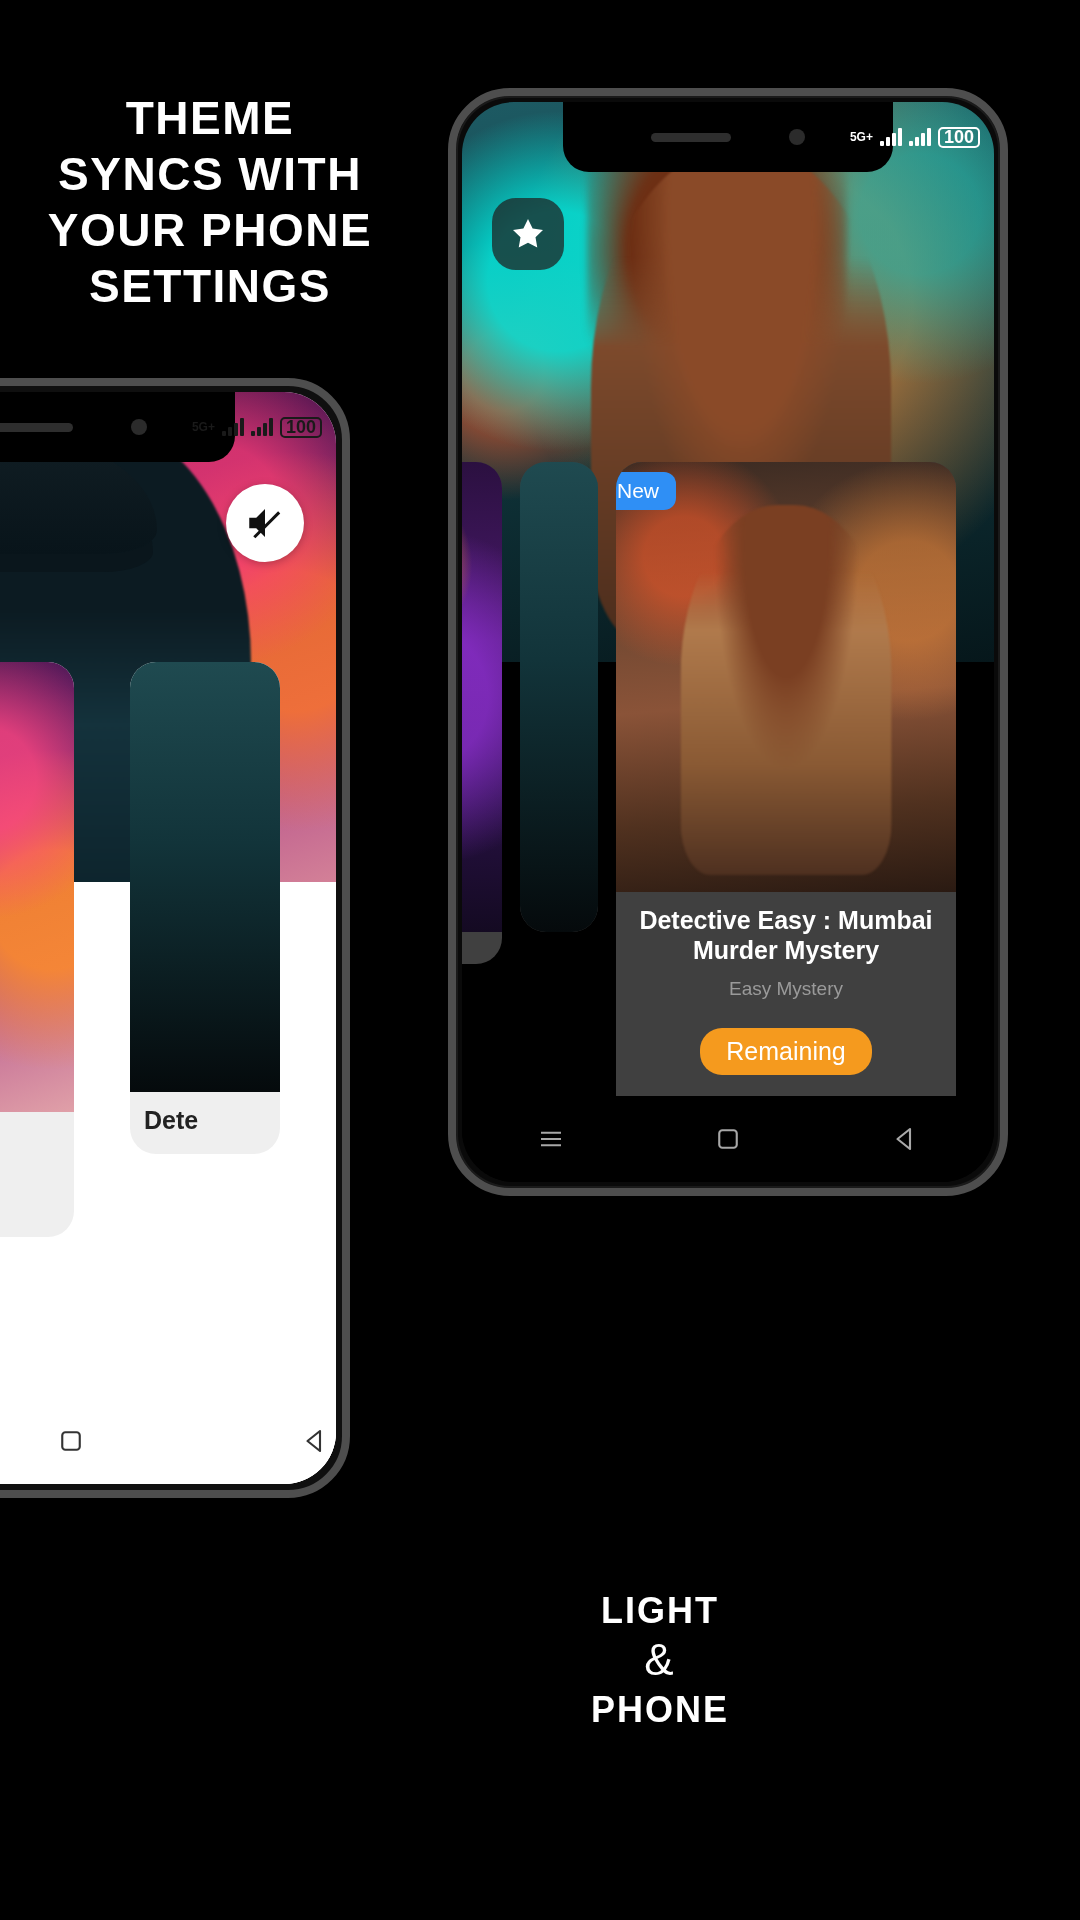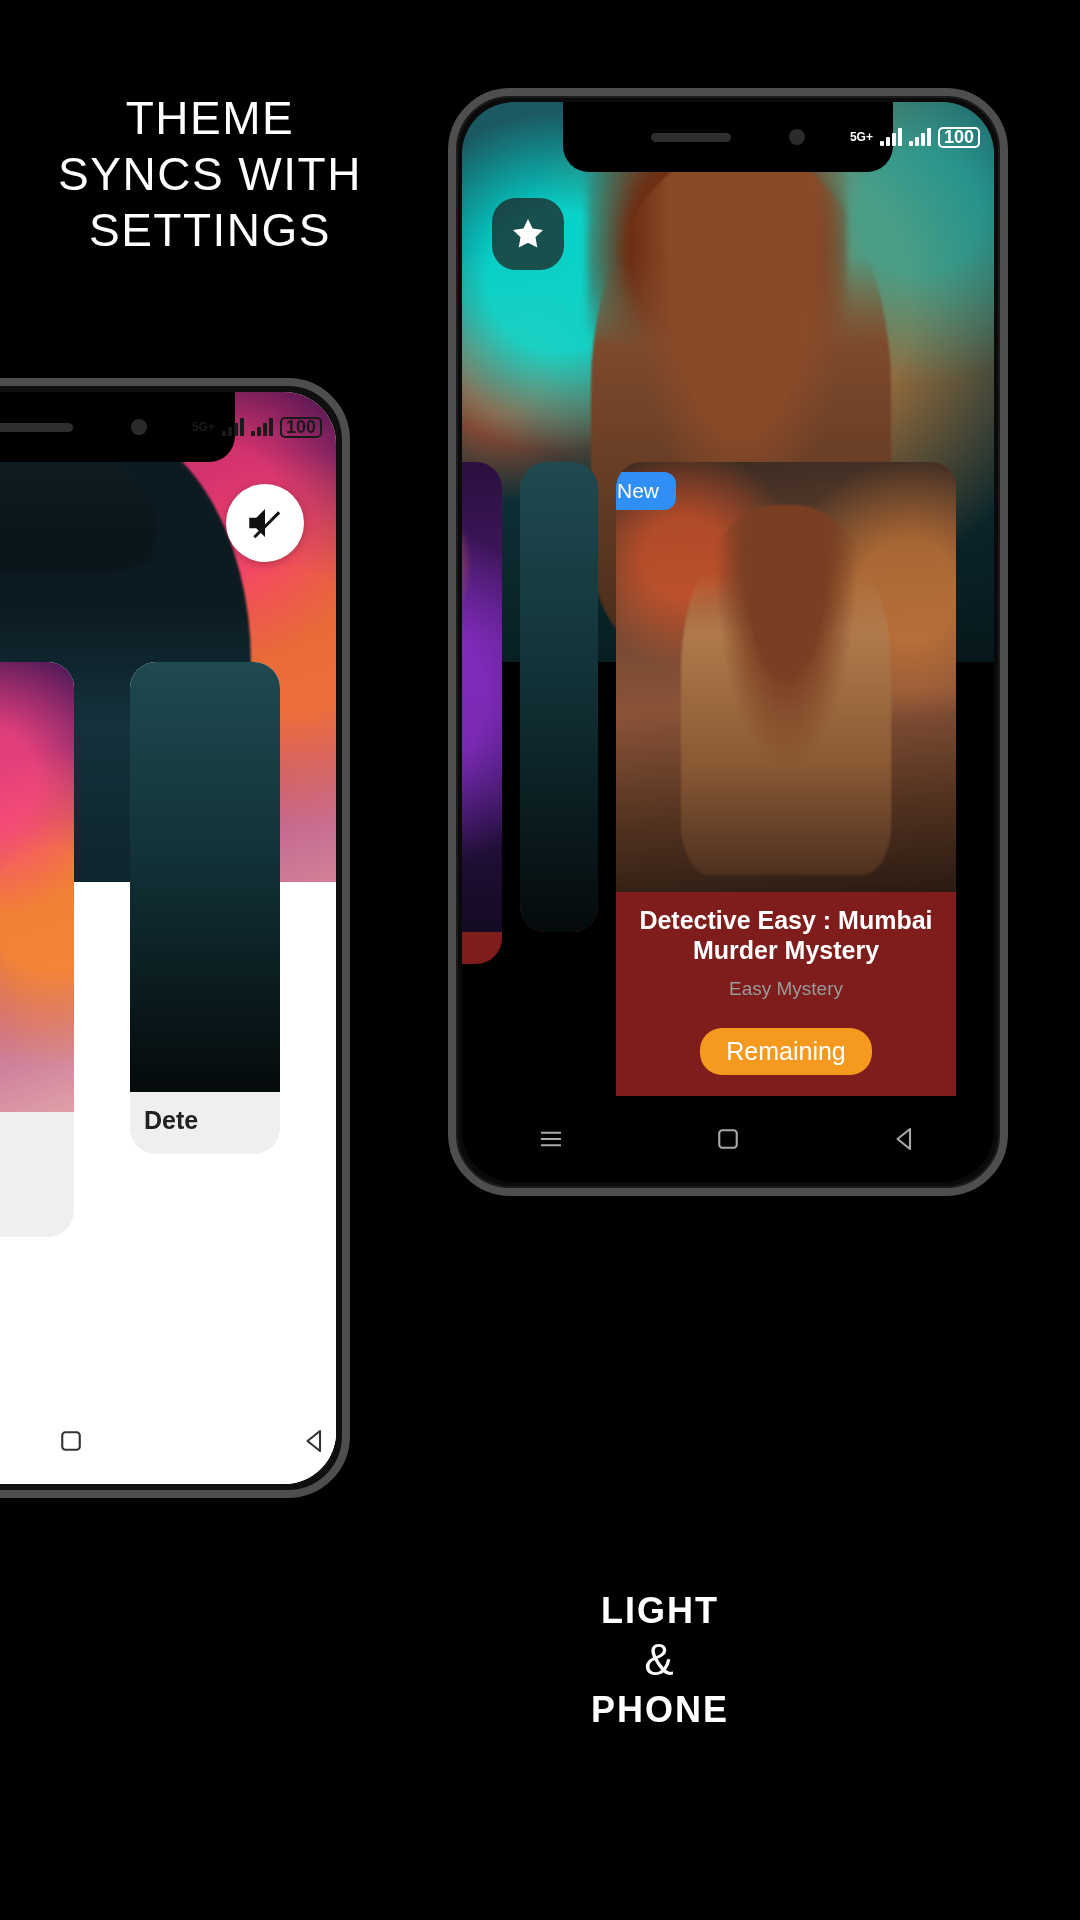--- a/index.html
+++ b/index.html
@@ -3,21 +3,21 @@
 <meta charset="utf-8">
 <style>
   * { margin:0; padding:0; box-sizing:border-box; }
   html,body { width:1080px; height:1920px; background:#000; overflow:hidden; }
   body { font-family:"Liberation Sans", sans-serif; position:relative; }
 
   
   #headline {
     position:absolute; left:0; top:90px; width:420px;
     text-align:center; color:#fff;
-    font-weight:normal; font-size:46px; line-height:1.22;
+    font-weight:bold; font-size:46px; line-height:1.22;
     letter-spacing:1.5px;
   }
   #headline div { white-space:nowrap; }
 
   
   #caption {
     position:absolute; left:480px; top:1590px; width:360px;
     text-align:center; color:#fff; font-weight:bold;
     letter-spacing:2px;
   }
@@ -172,21 +172,21 @@
   .play { display:flex; align-items:center; gap:12px; color:#2f8ff5; font-size:23px; }
   .play svg { width:30px; height:30px; flex:none; }
 
   .newpill {
     position:absolute; left:-16px; top:10px; z-index:14;
     background:#2f8ff5; color:#fff; font-size:21px; font-weight:500;
     padding:7px 17px; border-radius:12px;
   }
 
   
-  .card.dark { background:#7f1d1d; }
+  .card.dark { background:#404040; }
   .card.dark .card-title { color:#fff; }
   .card.dark .card-sub { color:#9a9a9a; }
   .card.dark .stats { color:#fff; }
   
   .card.light { background:#efefef; }
   .card.light .card-title { color:#222; }
   .card.light .card-sub { color:#707070; }
   .card.light .stats { color:#111; }
 
   
@@ -233,20 +233,21 @@
   }
   .navbar .nb { width:34px; height:34px; display:flex; align-items:center; justify-content:center; }
   .navbar svg { width:30px; height:30px; }
 </style>
 </head>
 <body>
 
 <div id="headline">
   <div>THEME</div>
   <div>SYNCS WITH</div>
+  <div>YOUR PHONE</div>
   <div>SETTINGS</div>
 </div>
 
 <div class="phone" id="phone-dark">
   <div class="side-btn" style="left:-14px; top:190px; width:7px; height:56px;"></div>
   <div class="side-btn" style="left:-14px; top:286px; width:7px; height:86px;"></div>
   <div class="side-btn" style="left:-14px; top:392px; width:7px; height:86px;"></div>
 
   <div class="screen">
 

